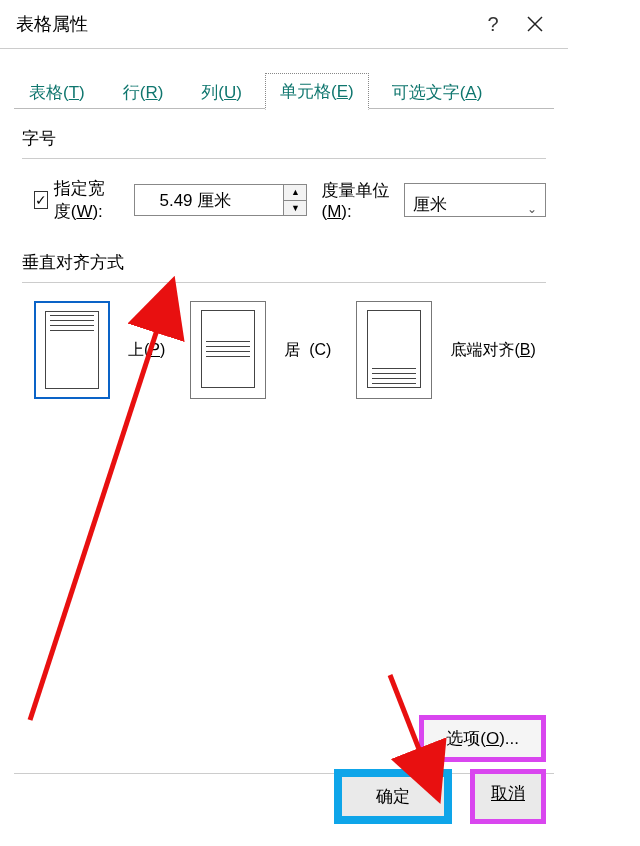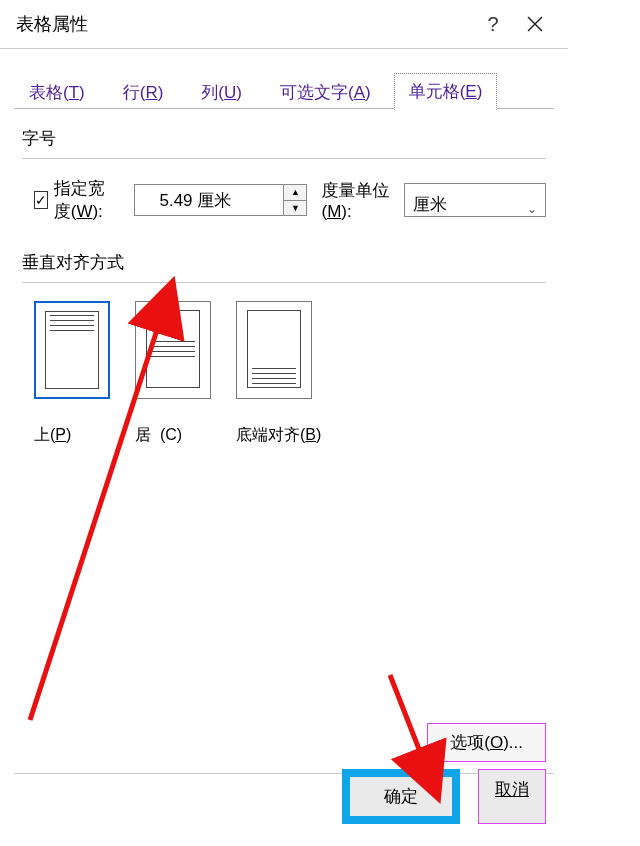--- a/index.html
+++ b/index.html
@@ -51,21 +51,21 @@
 .tabs {
   display: flex;
   align-items: flex-end;
   padding: 16px 14px 0 14px;
   height: 44px;
   position: relative;
 }
 .tab {
   padding: 6px 14px;
   margin-right: 8px;
-  color: #4c1d95;
+  color: #0f766e;
   cursor: default;
   border: 1px solid transparent;
   border-bottom: none;
   position: relative;
   top: 1px;
   background: #fff;
 }
 .tab.active {
   border: 1px dotted #888;
   border-bottom: 1px solid #fff;
@@ -154,22 +154,23 @@
 
 
 .align-row {
   display: flex;
   gap: 25px;
   margin-left: 12px;
   margin-top: 4px;
 }
 .align-opt {
   display: flex;
-  flex-direction: column;
-  gap: 26px;
+  flex-direction: row;
+  align-items: center;
+  gap: 18px;
 }
 .align-box {
   width: 76px; height: 98px;
   border: 1px solid #777;
   display: flex;
   flex-direction: column;
   align-items: center;
   box-sizing: border-box;
   background: #fff;
   padding: 8px;
@@ -198,21 +199,21 @@
 
 .align-caption { font-size: 16px; }
 
 
 .options-btn-row {
   position: absolute;
   right: 22px;
   bottom: 84px;
 }
 .btn {
-  border: 1px solid #d946ef;
+  border: 5px solid #d946ef;
   background: #f5f5f5;
   padding: 7px 22px;
   font-size: 17px;
   font-family: inherit;
   cursor: default;
   display: inline-block;
 }
 .btn-row {
   position: absolute;
   right: 22px;
@@ -256,22 +257,22 @@
         <line x1="15" y1="1" x2="1" y2="15" stroke="#222" stroke-width="1.5"></line>
       </svg>
     </div>
   </div>
   <div class="title-sep"></div>
 
   <div class="tabs">
     <div class="tab">表格(<span class="u">T</span>)</div>
     <div class="tab">行(<span class="u">R</span>)</div>
     <div class="tab">列(<span class="u">U</span>)</div>
+    <div class="tab active">单元格(<span class="u">E</span>)</div>
     <div class="tab">可选文字(<span class="u">A</span>)</div>
-    <div class="tab active">单元格(<span class="u">E</span>)</div>
     <div class="tab-baseline"></div>
   </div>
 
   <div class="content">
 
     <div class="group-label">字号</div>
     <div class="group-sep"></div>
 
     <div class="row-width">
       <label style="display:flex;align-items:center;">

